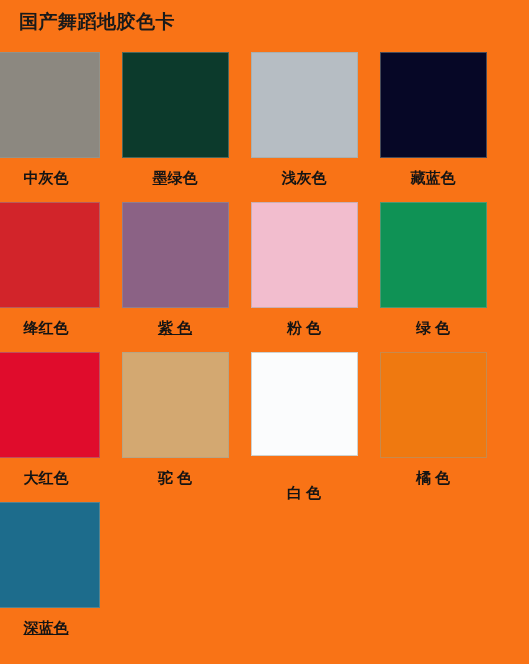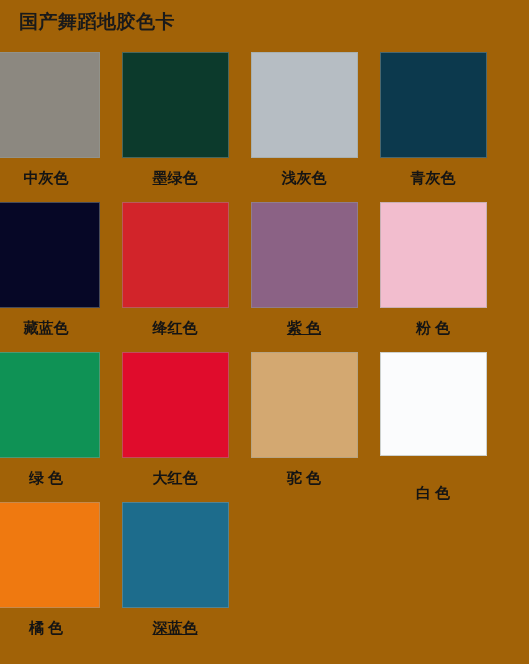--- a/index.html
+++ b/index.html
@@ -68,45 +68,41 @@
     text-align: center;
     white-space: nowrap;
   }
   .caption.spaced {
     letter-spacing: 0px;
   }
 </style>
 </head>
 <body style="background-color: rgb(223, 236, 224);">
 
-<div id="page" style="background-color: #a16207;">
+<div id="page" style="background-color: #f97316;">
 
   <div id="title">国产舞蹈地胶色卡</div>
 
   <div id="grid">
 
     <div class="cell">
       <div class="swatch" style="background-color: rgb(140, 136, 128);"></div>
       <div class="caption" style="color: rgb(20, 20, 20);">中灰色</div>
     </div>
 
     <div class="cell">
       <div class="swatch" style="background-color: rgb(12, 58, 44);"></div>
       <div class="caption" style="color: rgb(20, 20, 20);">墨绿色</div>
     </div>
 
     <div class="cell">
       <div class="swatch" style="background-color: rgb(182, 189, 195);"></div>
       <div class="caption" style="color: rgb(20, 20, 20);">浅灰色</div>
     </div>
 
-    <div class="cell">
-      <div class="swatch" style="background-color: rgb(12, 57, 77);"></div>
-      <div class="caption" style="color: rgb(20, 20, 20);">青灰色</div>
-    </div>
 
     <div class="cell">
       <div class="swatch" style="background-color: rgb(6, 7, 38);"></div>
       <div class="caption" style="color: rgb(20, 20, 20);">藏蓝色</div>
     </div>
 
 
 
     <div class="cell">
       <div class="swatch" style="background-color: rgb(210, 36, 42);"></div>

